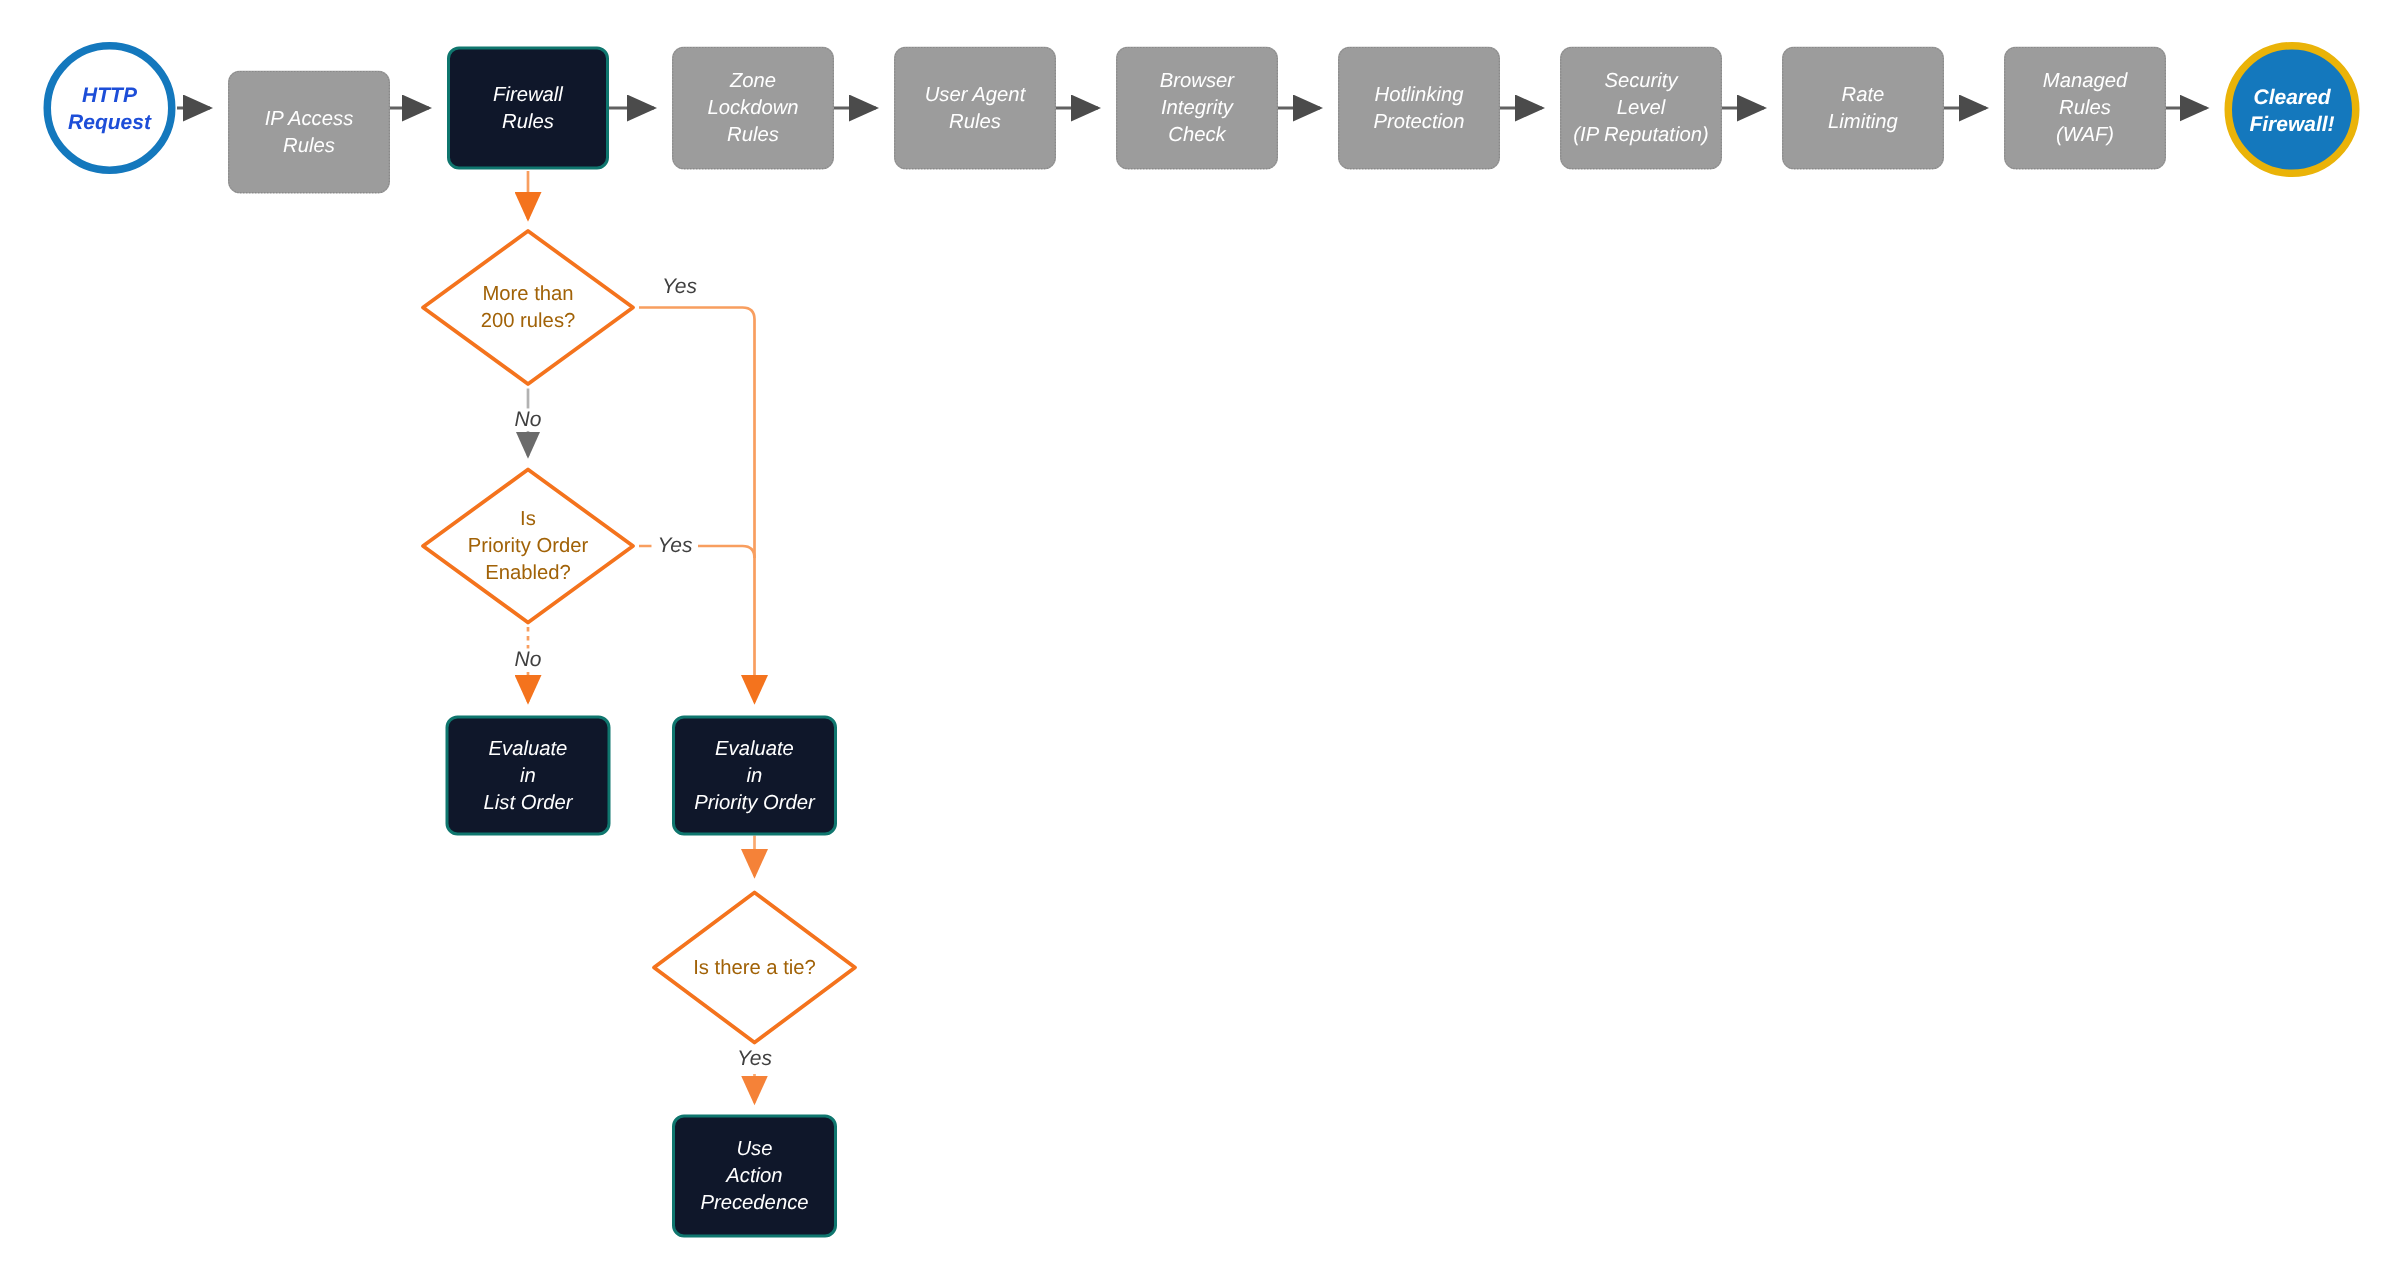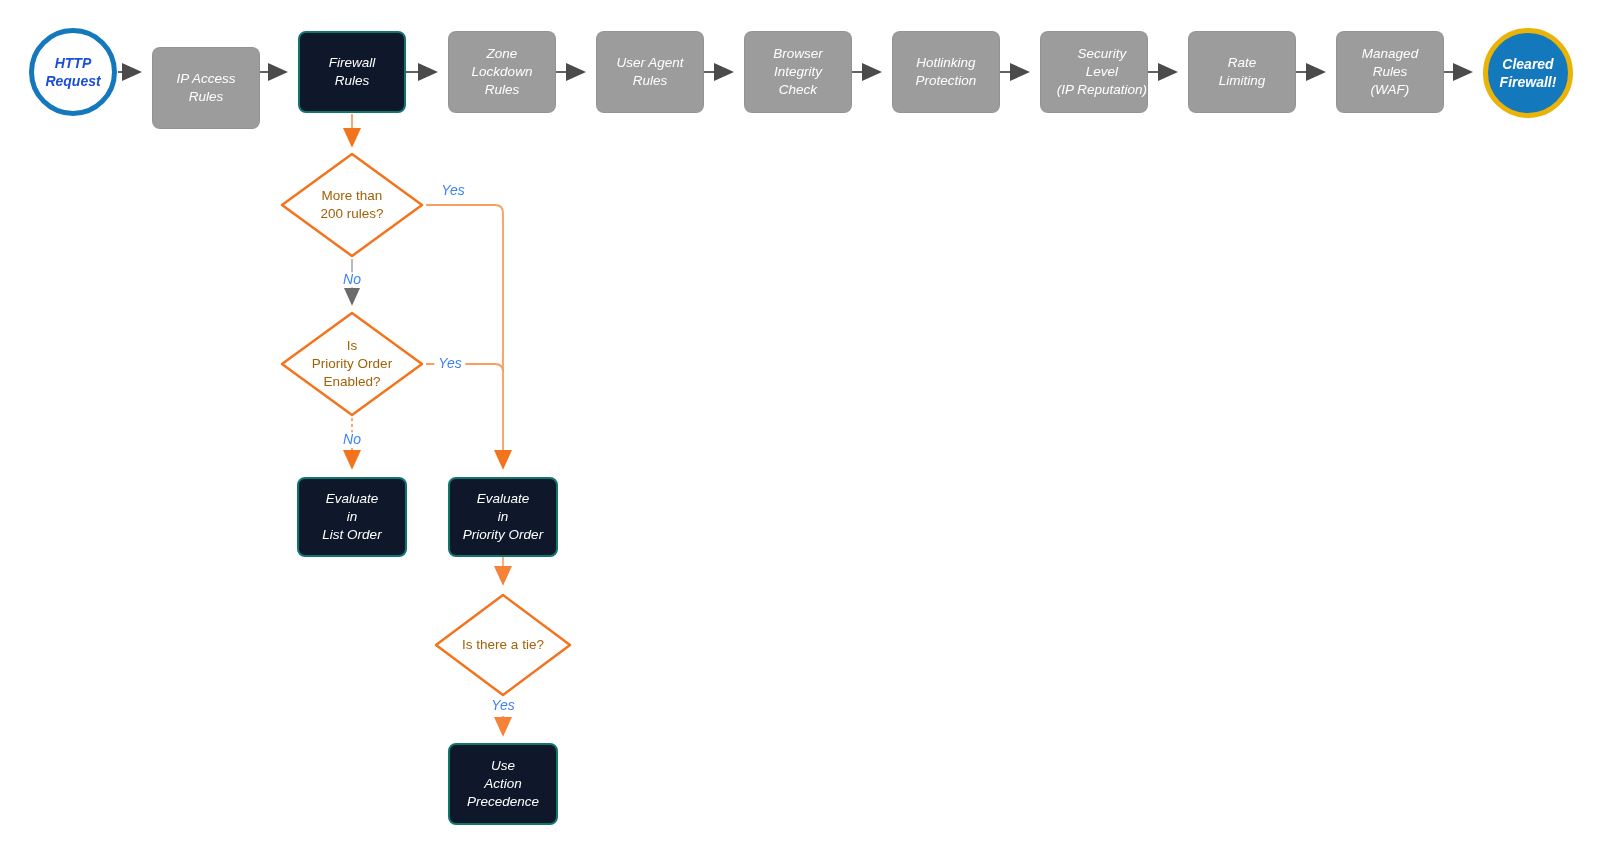--- a/index.html
+++ b/index.html
@@ -62,21 +62,21 @@
     font-size:13.5px;
     color:#a16207;
     line-height:1.35;
     white-space:pre-line;
   }
   .edge-label{
     position:absolute;
     transform:translate(-50%,-50%);
     font-size:14px;
     font-style:italic;
-    color:#3b82f6;
+    color:#404040;
     background:#ffffff;
     padding:0 4px;
     line-height:1.1;
   }
 </style>
 </head>
 <body>
 
 <div class="canvas">
 
@@ -144,21 +144,21 @@
   </div>
   <div class="node box gray" style="left:744px;top:31px;">
     <span>Browser
 Integrity
 Check</span>
   </div>
   <div class="node box gray" style="left:892px;top:31px;">
     <span>Hotlinking
 Protection</span>
   </div>
-  <div class="node box gray" style="left:1040px;top:31px;justify-content:flex-end;">
+  <div class="node box gray" style="left:1040px;top:31px;">
     <span>Security
 Level
 (IP Reputation)</span>
   </div>
   <div class="node box gray" style="left:1188px;top:31px;">
     <span>Rate
 Limiting</span>
   </div>
   <div class="node box gray" style="left:1336px;top:31px;">
     <span>Managed

